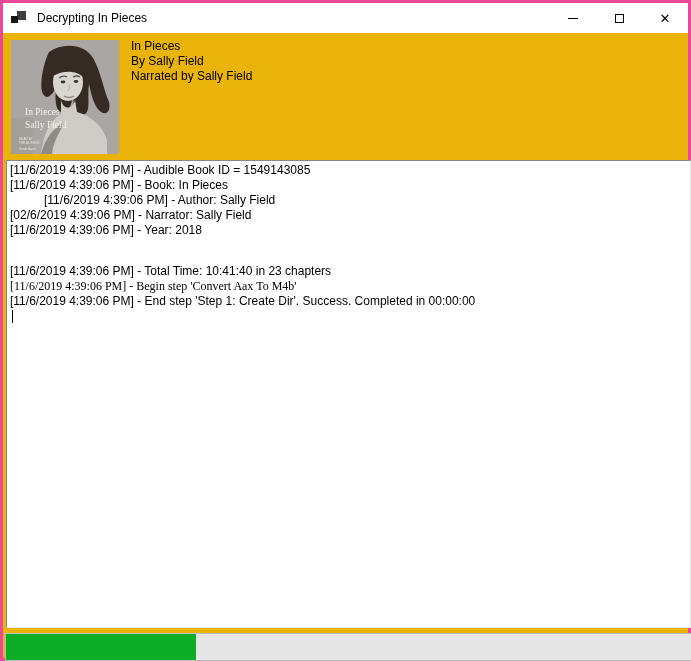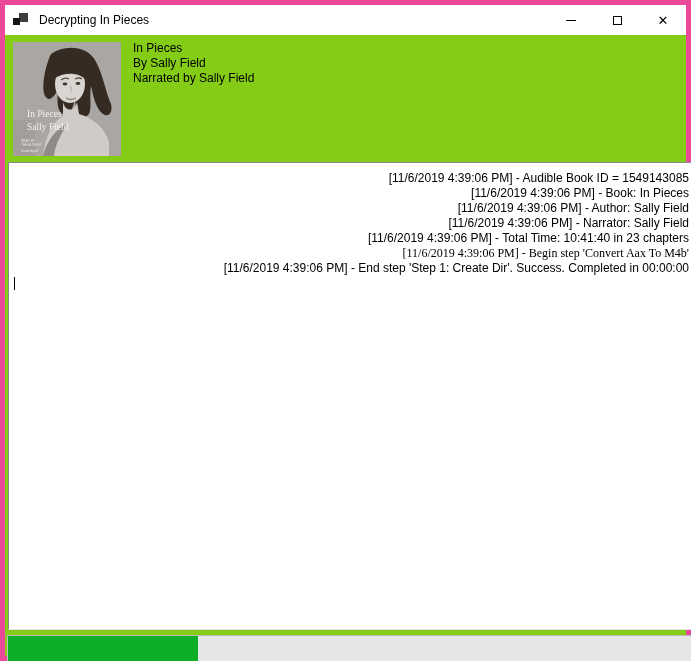--- a/index.html
+++ b/index.html
@@ -3,22 +3,22 @@
 <meta charset="utf-8">
 <style>
   html, body { margin:0; padding:0; }
   body {
     width:691px; height:661px; position:relative;
     font-family:"Liberation Sans", sans-serif;
     background:#f0f0f0; overflow:hidden;
   }
   .window {
     position:absolute; inset:0;
-    background:#84cc16;
-    border:5px solid #ec4899;
+    background:#eab308;
+    border:3px solid #ec4899;
     box-sizing:border-box;
   }
   
   .titlebar {
     position:absolute; left:0; top:0; right:0; height:30px;
     background:#ffffff;
     display:flex; align-items:center;
   }
   .app-icon { position:relative; width:16px; height:16px; margin-left:8px; flex:0 0 auto; }
   .app-icon .sq-big { position:absolute; right:1px; top:1px; width:9px; height:9px; background:#3e3e3e; }
@@ -42,25 +42,24 @@
     position:absolute; left:128px; top:36px;
     font-size:12px; line-height:15px; color:#000;
   }
   
   .log-box {
     position:absolute; left:3px; top:157px; width:685px; height:468px;
     background:#ffffff;
     border-top:1px solid #898989; border-left:1px solid #898989;
     border-right:1px solid #e3e3e3; border-bottom:1px solid #e3e3e3;
     box-sizing:border-box;
-    padding:8px 3px;
+    padding:2px 3px;
     font-size:12px; line-height:15px; color:#000;
     overflow:hidden;
     cursor:text;
-    text-align:right;
   }
   .log-line { white-space:nowrap; }
   .caret { width:1px; height:13px; background:#000; margin-left:2px; margin-top:1px; }
   
   .progress {
     position:absolute; left:2px; top:630px; width:687px; height:28px;
     background:#e6e6e6;
     border:1px solid #bcbcbc;
     box-sizing:border-box;
   }
@@ -122,23 +121,24 @@
   <div class="book-info">
     <div>In Pieces</div>
     <div>By Sally Field</div>
     <div>Narrated by Sally Field</div>
   </div>
 
   <div class="log-box">
     <div id="log-lines">
         <div class="log-line" style="color: rgb(0, 0, 0);">[11/6/2019 4:39:06 PM] - Audible Book ID = 1549143085</div>
         <div class="log-line" style="color: rgb(0, 0, 0);">[11/6/2019 4:39:06 PM] - Book: In Pieces</div>
-        <div class="log-line" style="color: rgb(0, 0, 0);">[11/6/2019 4:39:06 PM] - Author: Sally Field</div>
-        <div class="log-line" style="color: rgb(0, 0, 0);">[11/6/2019 4:39:06 PM] - Narrator: Sally Field</div>
-        <div class="log-line" style="color: rgb(0, 0, 0);">[11/6/2019 4:39:06 PM] - Total Time: 10:41:40 in 23 chapters</div>
+        <div class="log-line" style="color: rgb(0, 0, 0); margin-left: 34px;">[11/6/2019 4:39:06 PM] - Author: Sally Field</div>
+        <div class="log-line" style="color: rgb(0, 0, 0);">[02/6/2019 4:39:06 PM] - Narrator: Sally Field</div>
+        <div class="log-line" style="color: rgb(0, 0, 0);">[11/6/2019 4:39:06 PM] - Year: 2018</div>
+        <div class="log-line" style="color: rgb(0, 0, 0); margin-top: 26px;">[11/6/2019 4:39:06 PM] - Total Time: 10:41:40 in 23 chapters</div>
         <div class="log-line" style="color: rgb(0, 0, 0); font-family: Liberation Serif, serif;">[11/6/2019 4:39:06 PM] - Begin step 'Convert Aax To M4b'</div>
         <div class="log-line" style="color: rgb(0, 0, 0);">[11/6/2019 4:39:06 PM] - End step 'Step 1: Create Dir'. Success. Completed in 00:00:00</div>
       </div>
     <div class="caret"></div>
   </div>
 
   <div class="progress">
     <div class="progress-fill" style="width: 27.8%; background: rgb(12, 174, 40);"></div>
   </div>
 

